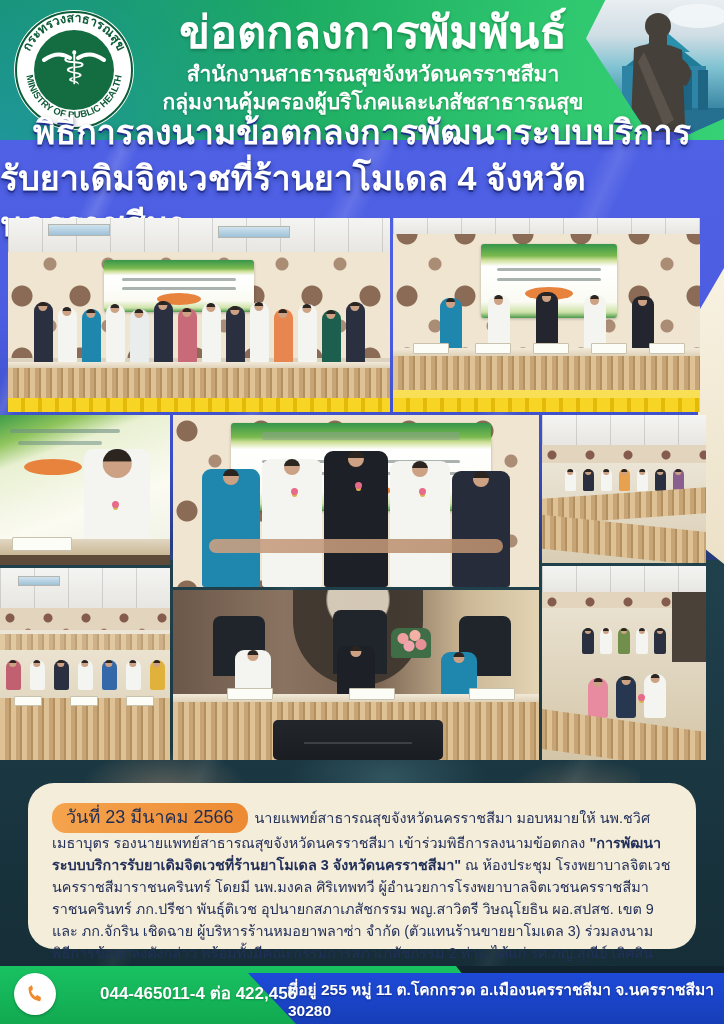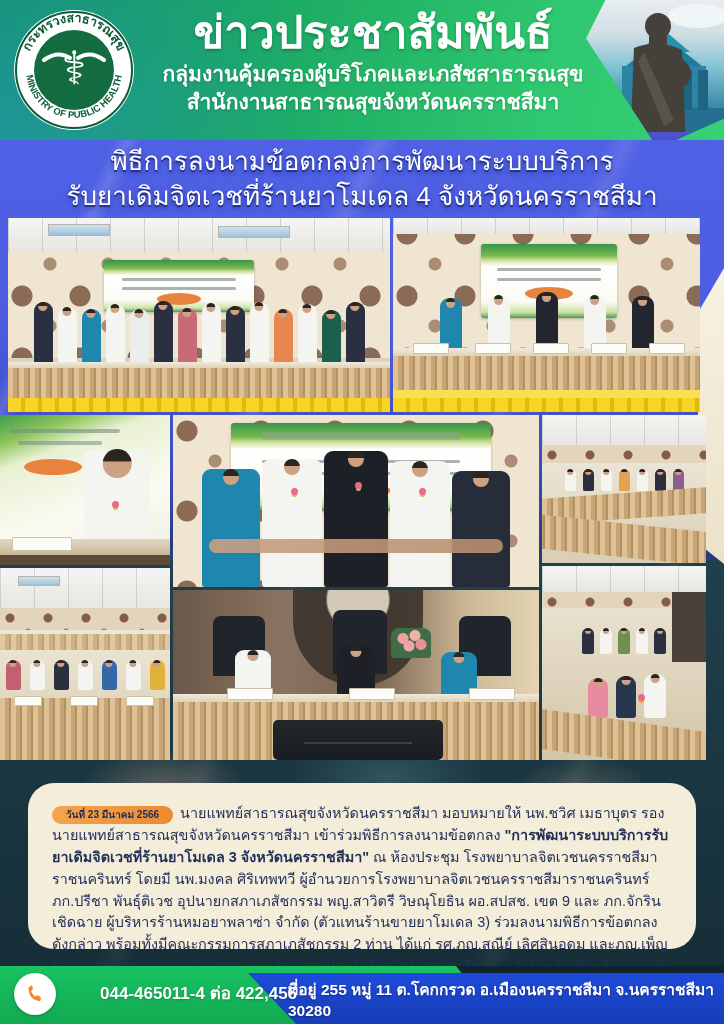--- a/index.html
+++ b/index.html
@@ -37,21 +37,21 @@
     text-shadow:0 2px 3px rgba(0,60,30,.35);}
   .title-sub{font-size:21px;font-weight:bold;line-height:1.35;text-shadow:0 1px 2px rgba(0,60,30,.3);}
   .statue{position:absolute;right:0;top:0;width:138px;height:148px;
     clip-path:polygon(14% 0,100% 0,100% 80%,52% 100%,0 26%);
     background:linear-gradient(180deg,#e9eef2 0%,#cfdde4 24%,#7fc2d2 46%,#3c89a6 72%,#2f6f93 100%);}
   .statue svg{position:absolute;inset:0;}
 
   
   .banner{position:absolute;left:0;top:140px;width:724px;height:78px;
     display:flex;flex-direction:column;justify-content:center;align-items:center;color:#fff;}
-  .banner div{font-size:26px;font-weight:normal;line-height:1.35;
+  .banner div{font-size:34px;font-weight:bold;line-height:1.35;
     text-shadow:0 2px 0 #22318f,0 3px 5px rgba(10,20,80,.5);}
 
   
   .collage{position:absolute;left:0;top:218px;width:724px;height:542px;}
   .photo{position:absolute;overflow:hidden;background:#dcd2bd;}
   .ceiling{position:absolute;left:0;top:0;right:0;background:
     repeating-linear-gradient(90deg,rgba(150,150,150,.35) 0 1px,transparent 1px 34px),
     linear-gradient(#f4f4f2,#e7e6e2);}
   .lightbar{position:absolute;background:linear-gradient(#cfe2ee,#9fc2d8);border:1px solid #b5b5b0;}
   .wall-dots{position:absolute;left:0;right:0;background-color:#efe5d1;background-image:
@@ -85,21 +85,21 @@
     radial-gradient(circle at 10px 10px,rgba(110,60,50,.8) 4px,transparent 5px),
     radial-gradient(circle at 28px 24px,rgba(140,90,70,.7) 3px,transparent 4px),#e3d5bd;
     background-size:38px 30px;}
   .corsage{position:absolute;width:7px;height:7px;background:#e86a8a;border-radius:50%;box-shadow:0 3px 0 -1px #d7b44a;}
 
   
   .article{position:absolute;left:28px;top:783px;width:668px;height:166px;background:#f4edda;
     border-radius:26px;padding:20px 24px;box-sizing:border-box;color:#23305a;}
   .article-text{font-size:14.4px;line-height:1.52;text-align:left;}
   .date-pill{display:inline-block;background:linear-gradient(100deg,#f5a44e,#ec8a33);
-    color:#1e2d55;font-weight:bold;font-size:10px;border-radius:14px;padding:1px 14px 2px;
+    color:#1e2d55;font-weight:normal;font-size:18px;border-radius:14px;padding:1px 14px 2px;
     margin-right:7px;vertical-align:baseline;}
   .seg-b{font-weight:bold;}
 
   
   .footer{position:absolute;left:0;top:966px;width:724px;height:58px;background:#10232e;}
   .footer-green{position:absolute;inset:0;background:linear-gradient(180deg,#18c261,#12a951);
     clip-path:polygon(0 0,456px 0,502px 100%,0 100%);}
   .footer-blue{position:absolute;left:248px;right:0;top:7px;bottom:0;
     background:linear-gradient(180deg,#1d4ad8,#173eb8);
     clip-path:polygon(0 0,100% 0,100% 100%,48px 100%);
@@ -137,23 +137,23 @@
         </text>
         <text font-size="9.5" font-weight="bold" fill="#0d5c38" font-family="Liberation Sans, sans-serif">
           <textPath href="#arcBot" startOffset="50%" text-anchor="middle">MINISTRY OF PUBLIC HEALTH</textPath>
         </text>
         <text x="62" y="76" text-anchor="middle" font-size="46" fill="#ffffff">⚕</text>
         <path d="M32 52 Q46 42 58 50" stroke="#fff" stroke-width="4" fill="none" stroke-linecap="round"></path>
         <path d="M92 52 Q78 42 66 50" stroke="#fff" stroke-width="4" fill="none" stroke-linecap="round"></path>
       </svg>
     </div>
     <div class="titles">
-      <div class="title-main">ข่าวประชาสัมพันธ์</div>
+      <div class="title-main">ข่อตกลงการพัมพันธ์</div>
+      <div class="title-sub">สำนักงานสาธารณสุขจังหวัดนครราชสีมา</div>
       <div class="title-sub">กลุ่มงานคุ้มครองผู้บริโภคและเภสัชสาธารณสุข</div>
-      <div class="title-sub">สำนักงานสาธารณสุขจังหวัดนครราชสีมา</div>
     </div>
     <div class="statue">
       <svg viewBox="0 0 138 148" width="138" height="148">
         <rect x="0" y="0" width="138" height="148" fill="none"></rect>
         <ellipse cx="112" cy="16" rx="30" ry="12" fill="#f2f6f8" opacity=".9"></ellipse>
         <path d="M40 66 L78 36 L116 66 Z" fill="#1f7d99"></path>
         <path d="M52 52 L78 30 L104 52 Z" fill="#2a91ad"></path>
         <rect x="36" y="66" width="84" height="48" fill="#2e84a4"></rect>
         <rect x="30" y="108" width="108" height="26" fill="#256f90"></rect>
         <rect x="96" y="70" width="10" height="40" fill="#1d6583"></rect>

